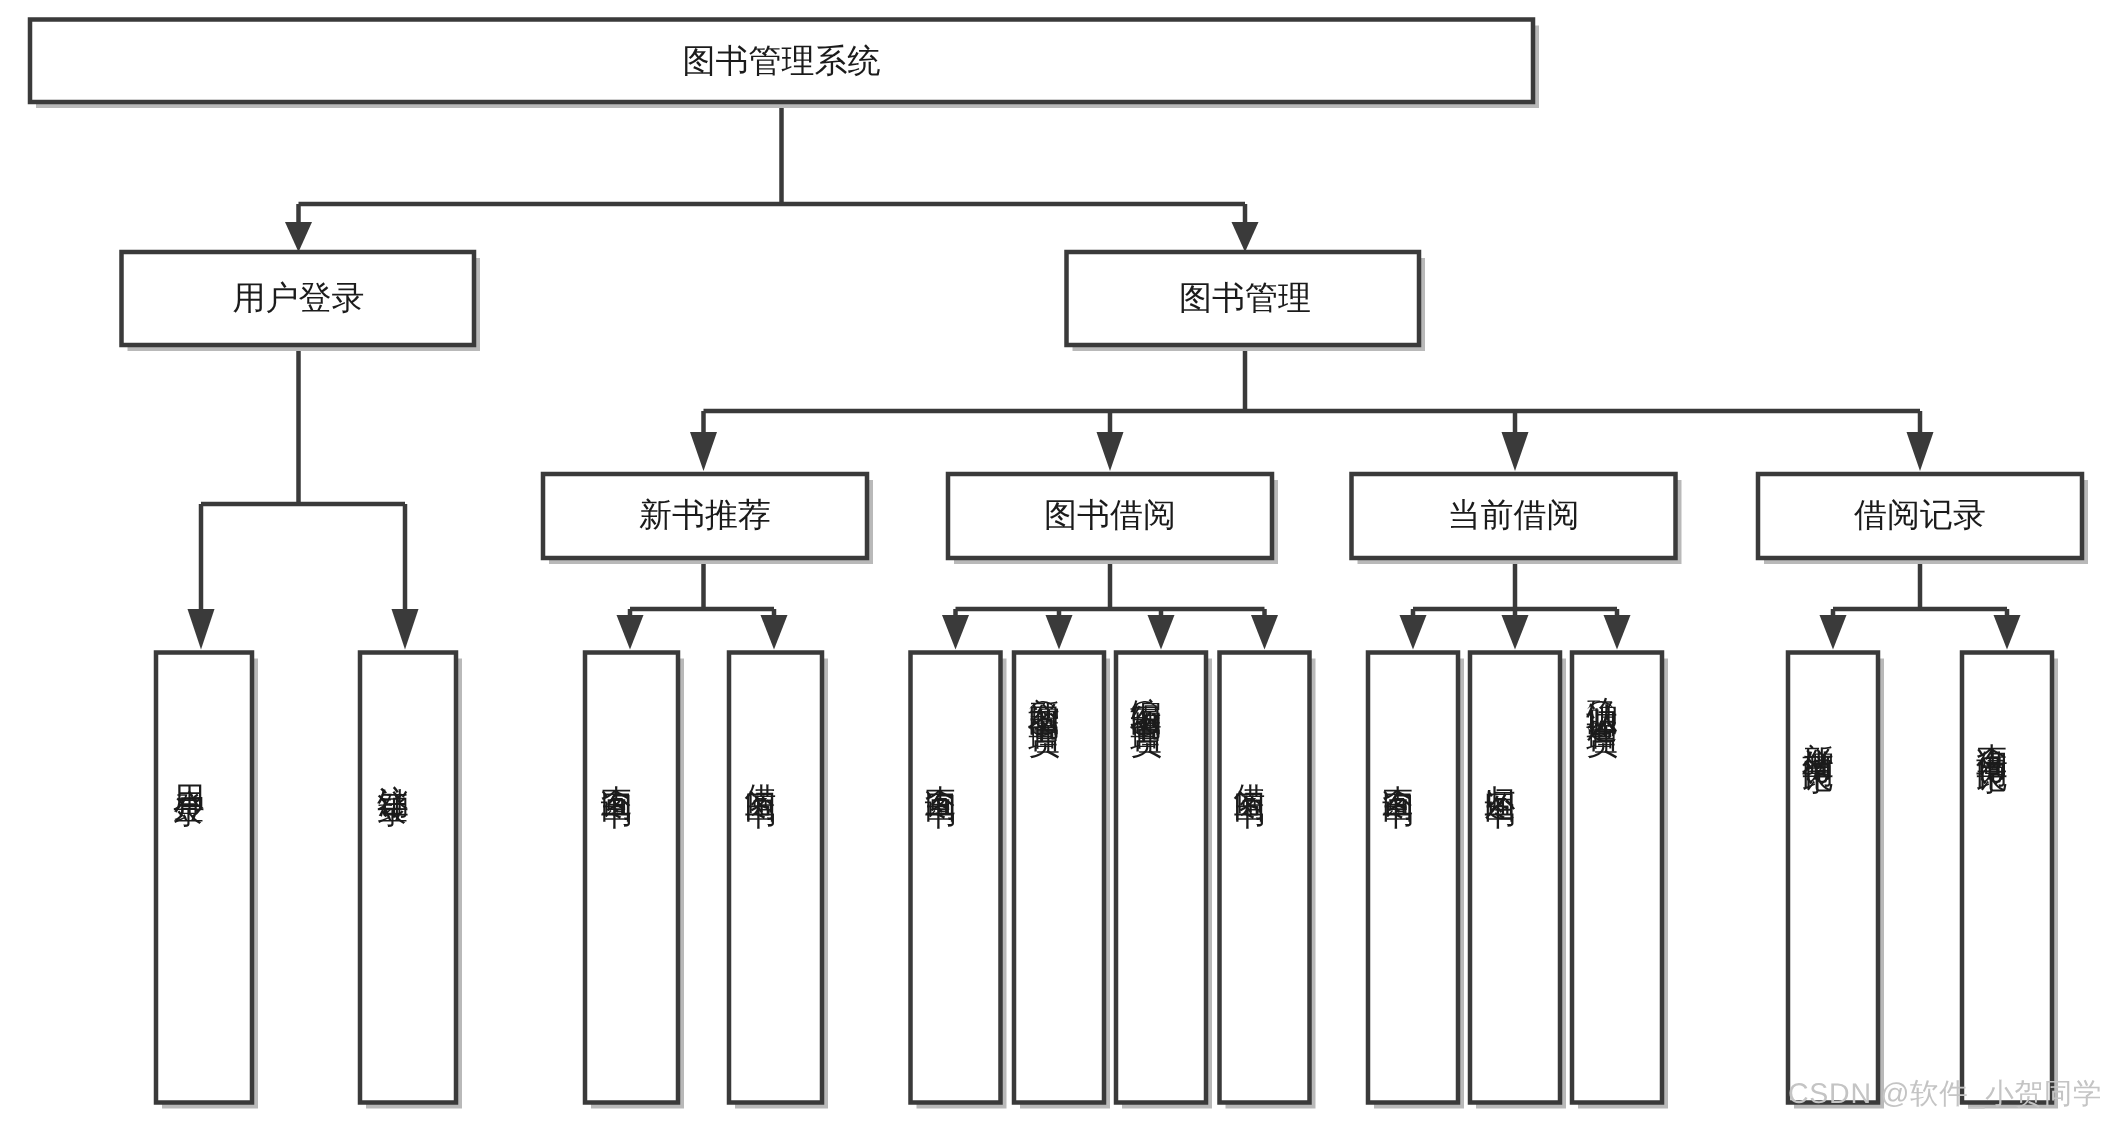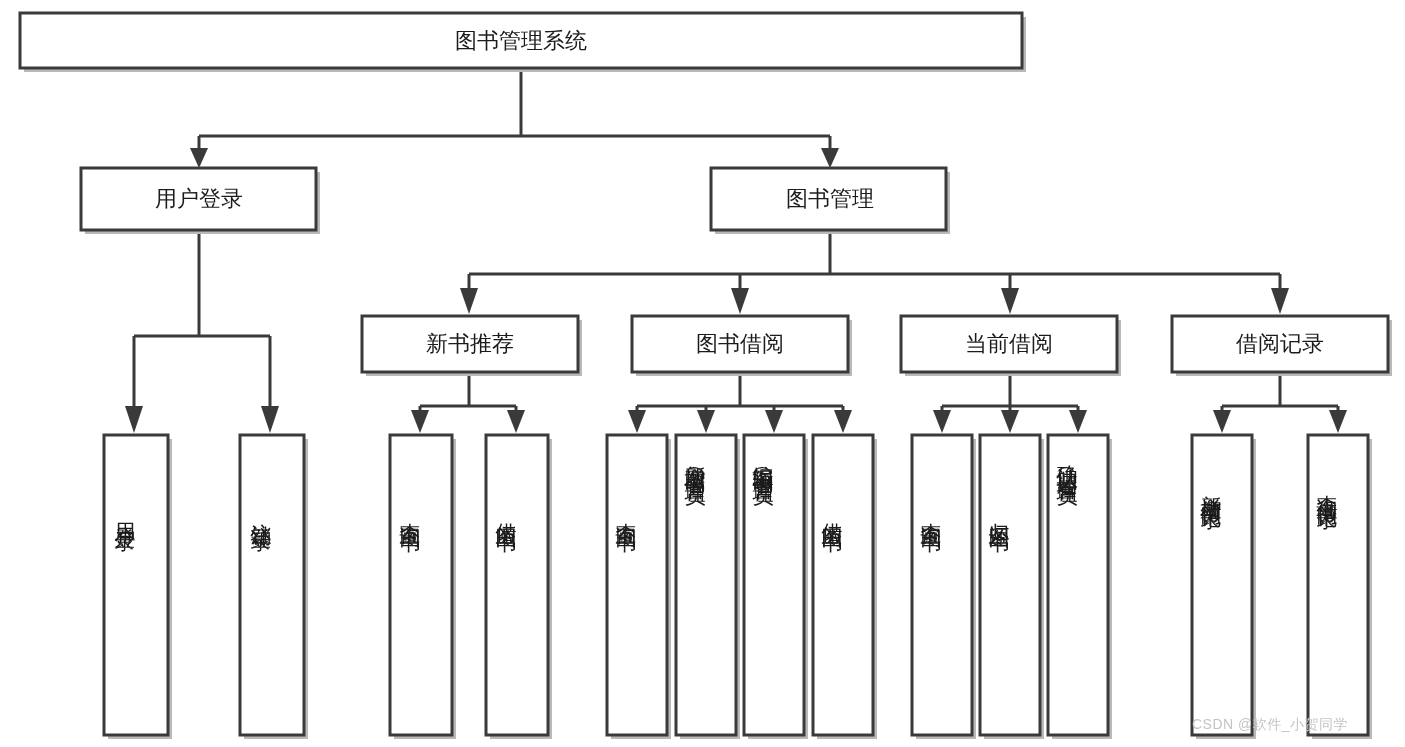--- a/index.html
+++ b/index.html
@@ -62,21 +62,21 @@
     text-orientation: upright;
     letter-spacing: 3px;
     line-height: 1;
     white-space: nowrap;
     text-align: left;
     pointer-events: none;
   }
   .watermark {
     position: absolute;
     font-family: "Liberation Sans", "DejaVu Sans", sans-serif;
-    font-size: 14px;
+    font-size: 19px;
     color: #c4c4c4;
     white-space: nowrap;
     letter-spacing: 0.5px;
   }
 </style>
 </head>
 <body>
 
 <div id="diagram-root">
 

